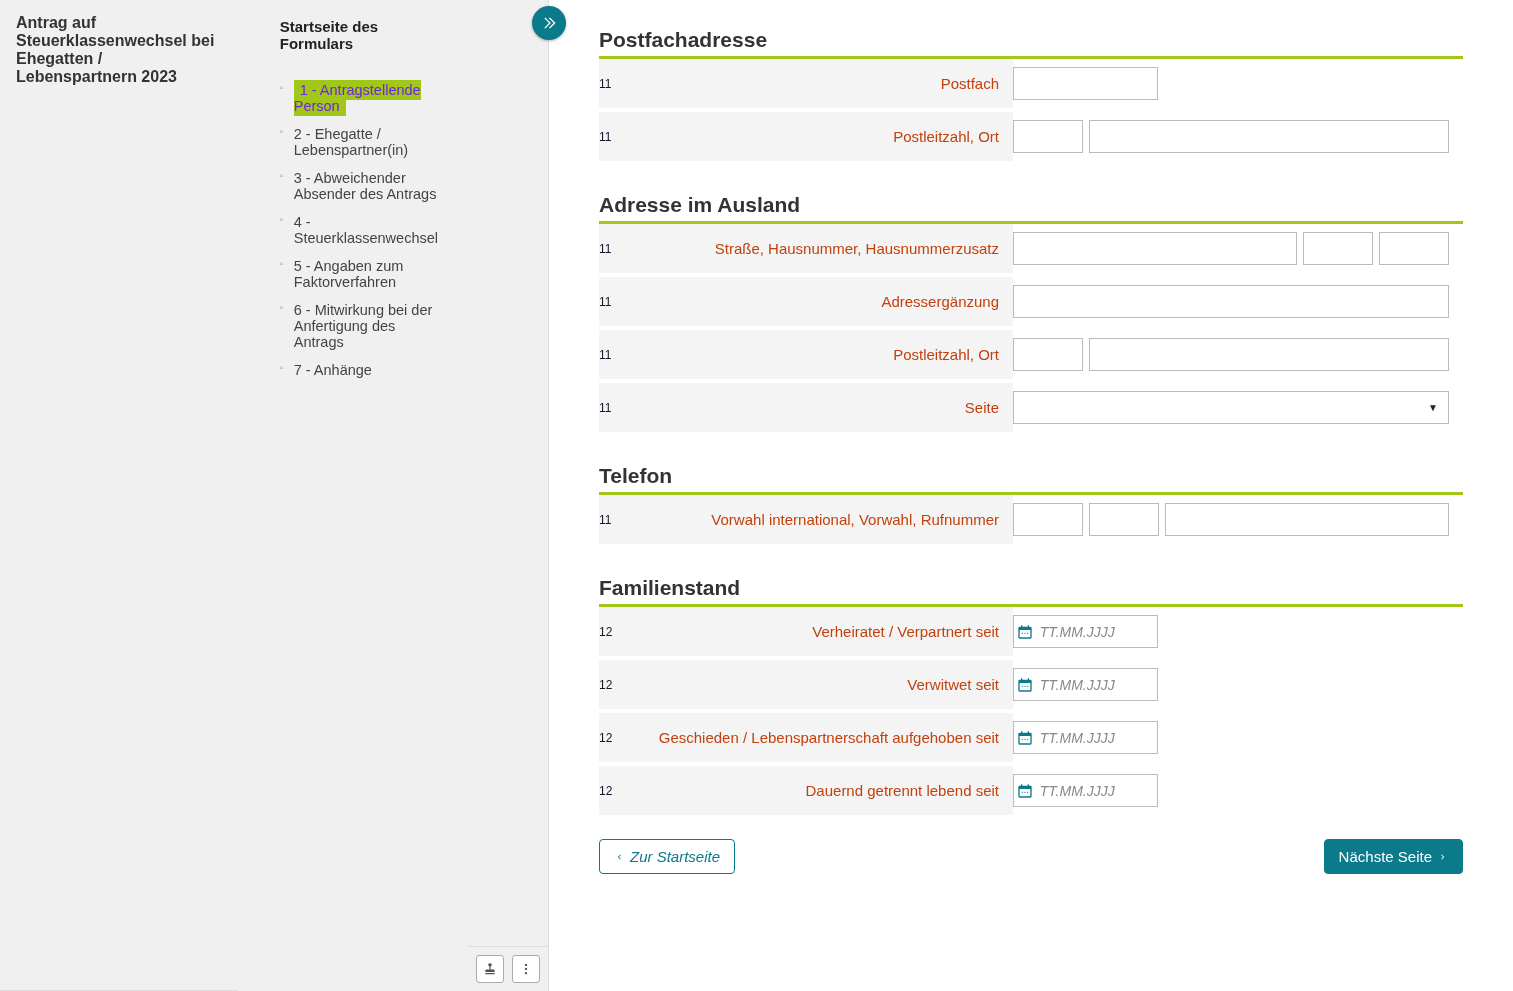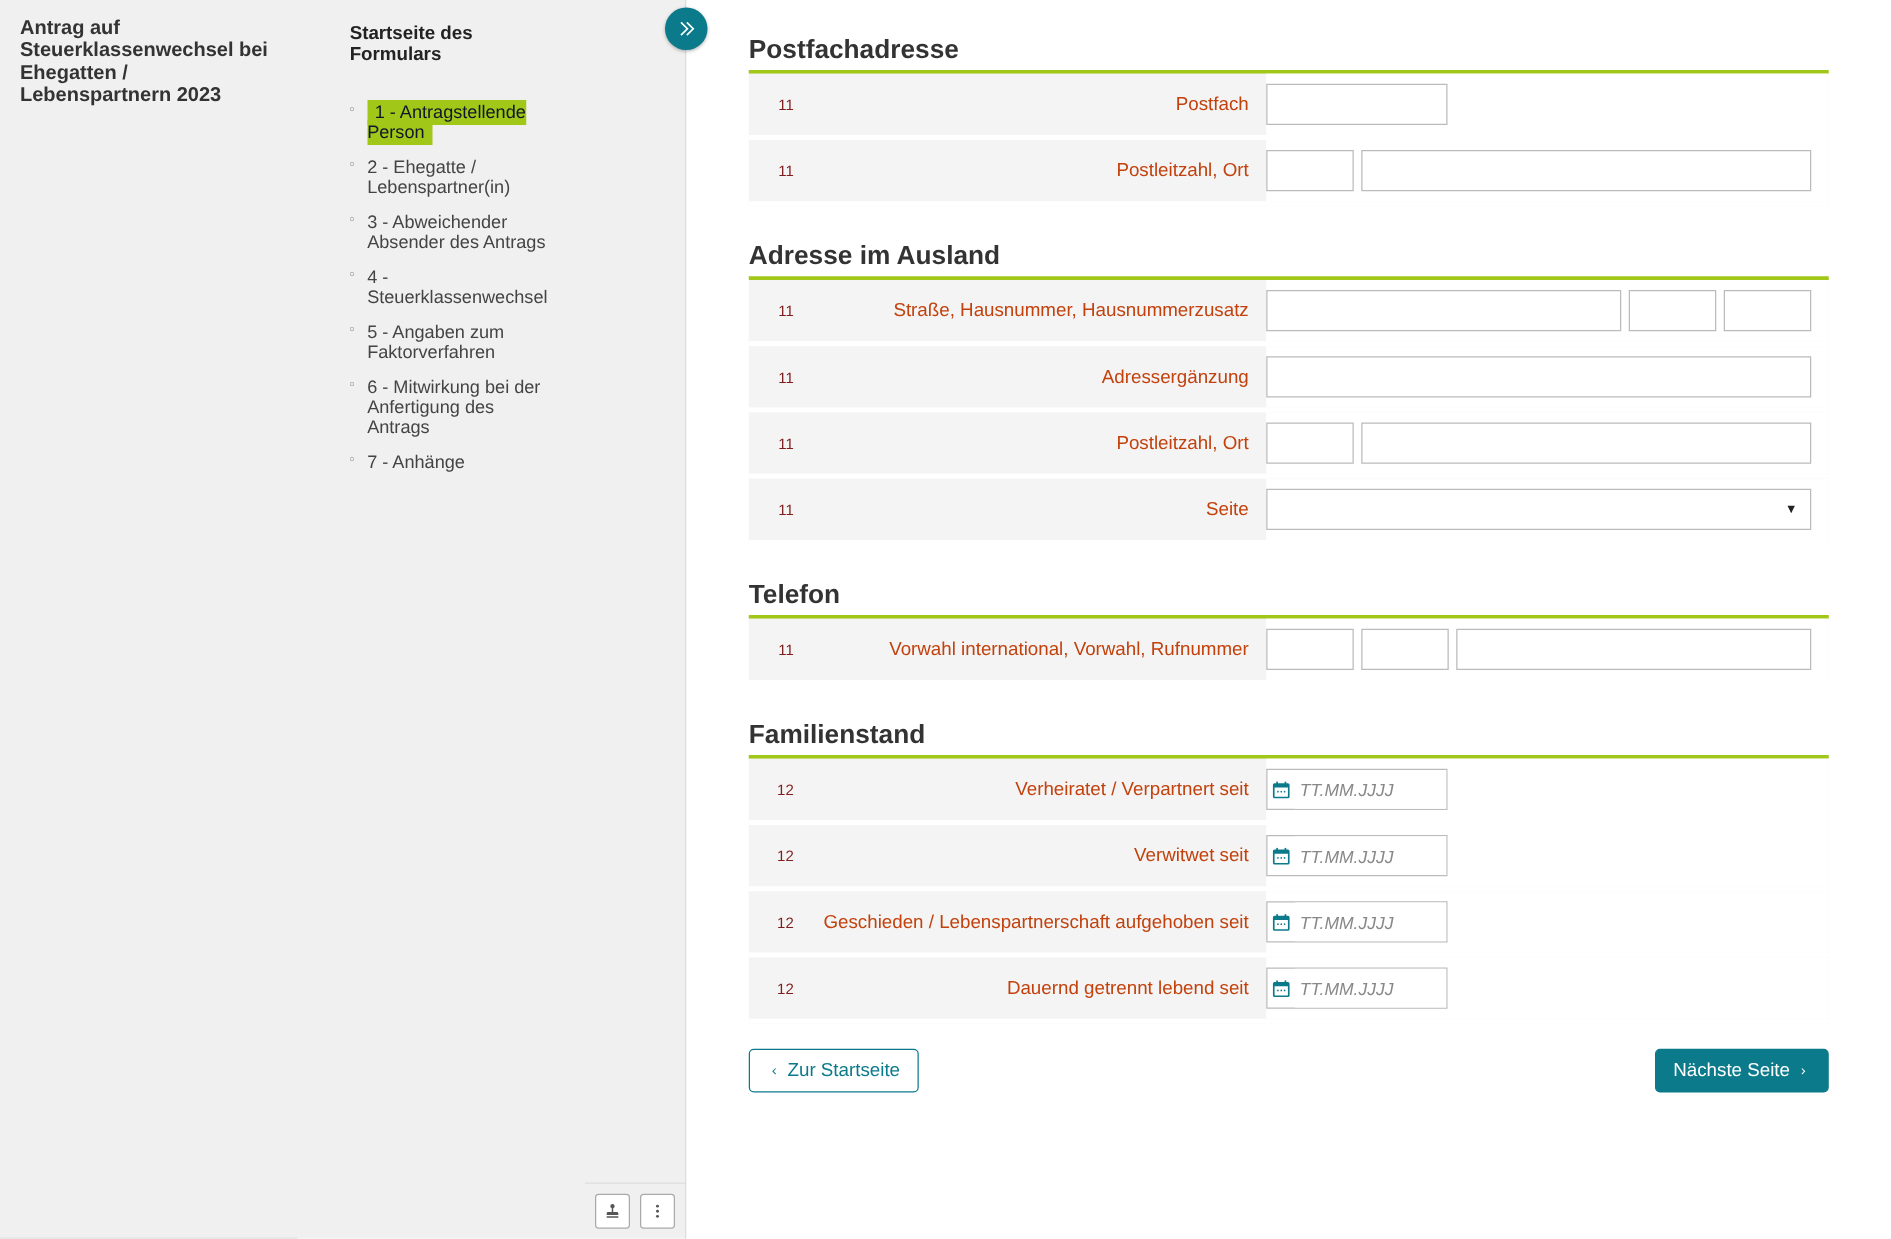--- a/index.html
+++ b/index.html
@@ -9,53 +9,53 @@
   
   .sidebar { width: 549px; flex-shrink: 0; background: #f0f0f0; border-right: 1px solid #ddd; position: relative; display: flex; flex-direction: row; }
   .sidebar-header { padding: 14px 16px; font-size: 16px; font-weight: 600; color: #333; border-bottom: 1px solid #ddd; }
   .collapse-btn { position: absolute; right: -18px; top: 6px; width: 34px; height: 34px; border-radius: 50%; background: #0b7a8a; display: flex; align-items: center; justify-content: center; cursor: pointer; box-shadow: 0 1px 3px rgba(0,0,0,0.3); }
   .collapse-btn svg { width: 16px; height: 16px; fill: #fff; }
   .nav { padding: 18px 30px 10px 42px; }
   .nav-title { font-weight: 700; font-size: 15px; color: #222; margin-bottom: 24px; }
   .nav-list { list-style: none; }
   .nav-item { padding: 6px 0 6px 14px; position: relative; font-size: 14.5px; color: #444; cursor: pointer; }
   .nav-item::before { content: "▫"; position: absolute; left: 0; top: 6px; color: #888; font-size: 10px; }
-  .nav-item.active span { background: #a1c718; padding: 2px 6px; color: #0f172a; }
+  .nav-item.active span { background: #a1c718; padding: 2px 6px; color: #6d28d9; }
   .sidebar-footer { margin-top: auto; padding: 8px; display: flex; gap: 8px; border-top: 1px solid #ddd; }
   .icon-btn { width: 28px; height: 28px; border: 1px solid #aaa; border-radius: 3px; background: #fff; display: flex; align-items: center; justify-content: center; cursor: pointer; padding: 0; }
   
   
   .main { flex: 1; overflow-y: auto; padding: 0 50px 20px 50px; }
   
   h3.section { font-size: 21px; font-weight: 600; color: #333; margin: 28px 0 4px 0; }
   .section-line { border: none; border-top: 3px solid #a1c718; margin-bottom: 0; }
   
   .row { display: flex; align-items: center; border-bottom: 4px solid #fff; background: #f4f4f4; }
-  .row .ln { width: 36px; text-align: right; font-size: 12px; color: #7f1d1d; flex-shrink: 0; }
+  .row .ln { width: 36px; text-align: left; font-size: 12px; color: #0f172a; flex-shrink: 0; }
   .row .lbl { flex: 1; text-align: right; padding: 16px 14px 16px 8px; font-size: 15px; color: #c2410c; }
   .row .inputs { width: 450px; flex-shrink: 0; padding: 8px 14px 8px 0; display: flex; gap: 6px; background: #fff; }
   
   input[type=text], .select { height: 33px; border: 1px solid #bbb; padding: 0 8px; font-size: 14px; background: #fff; font-family: inherit; }
   
   .w-full { flex: 1; }
   .w-145 { width: 145px; }
   .w-70 { width: 70px; }
   
   .select { flex: 1; position: relative; display: flex; align-items: center; justify-content: flex-end; padding-right: 10px; cursor: pointer; }
   .select::after { content: "▼"; font-size: 10px; color: #222; }
   
   .date-field { display: flex; align-items: center; height: 33px; border: 1px solid #bbb; width: 145px; background: #fff; }
   .date-field .cal-icon { width: 26px; display: flex; align-items: center; justify-content: center; color: #0b7a8a; cursor: pointer; }
   .date-field input { border: none; height: 100%; width: 100%; outline: none; font-style: italic; color: #888; padding: 0 4px; font-family: inherit; font-size: 14px; }
   .date-field input::placeholder { font-style: italic; color: #888; }
   
   
   .footer-nav { display: flex; justify-content: space-between; margin-top: 20px; padding-bottom: 30px; }
   .btn { display: inline-flex; align-items: center; gap: 6px; padding: 8px 14px; border-radius: 4px; font-size: 15px; cursor: pointer; border: 1px solid; font-family: inherit; background: #fff; }
-  .btn-outline { color: #0b7a8a; border-color: #0b7a8a; }
+  .btn-outline { color: #0b7a8a; border-color: #0b7a8a; font-style: italic; }
   .btn-primary { background: #0b7a8a; color: #fff; border-color: #0b7a8a; }
   .chev { width: 10px; height: 10px; }
 
   
   ::-webkit-scrollbar { width: 16px; }
   ::-webkit-scrollbar-track { background: #f0f0f0; }
   ::-webkit-scrollbar-thumb { background: #c0c0c0; border-radius: 8px; border: 3px solid #f0f0f0; }
 </style>
 </head>
 <body>

